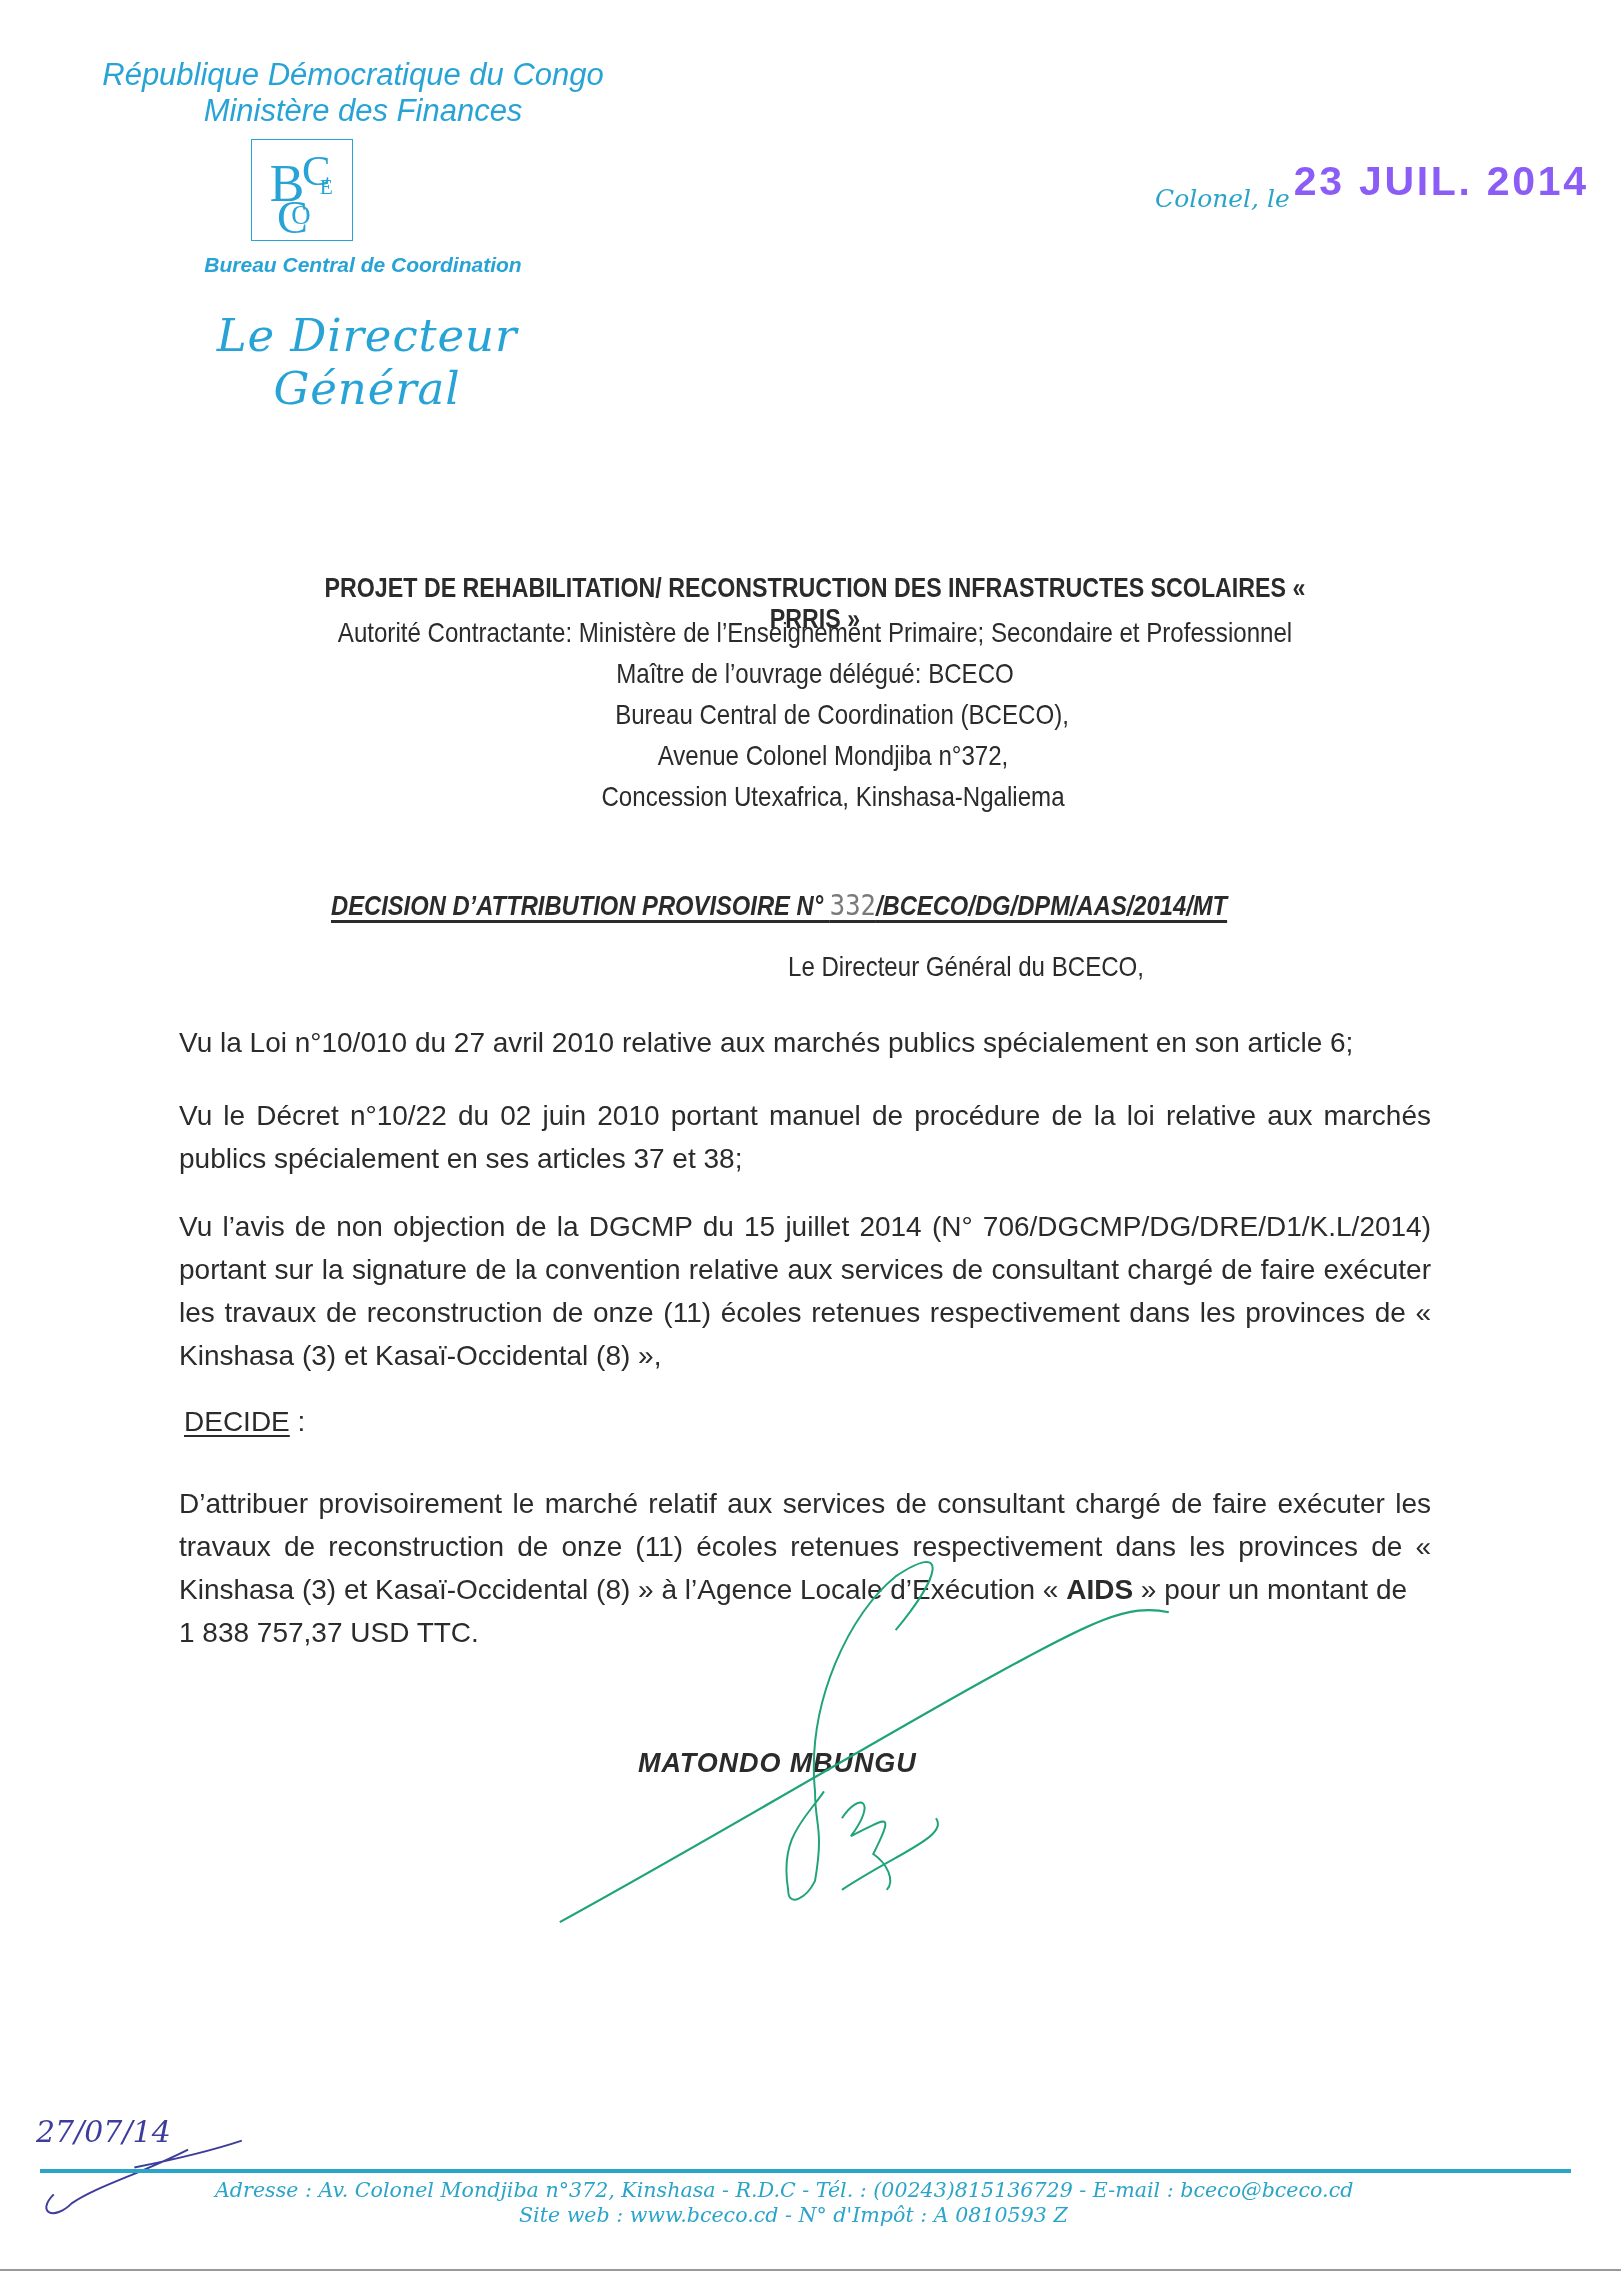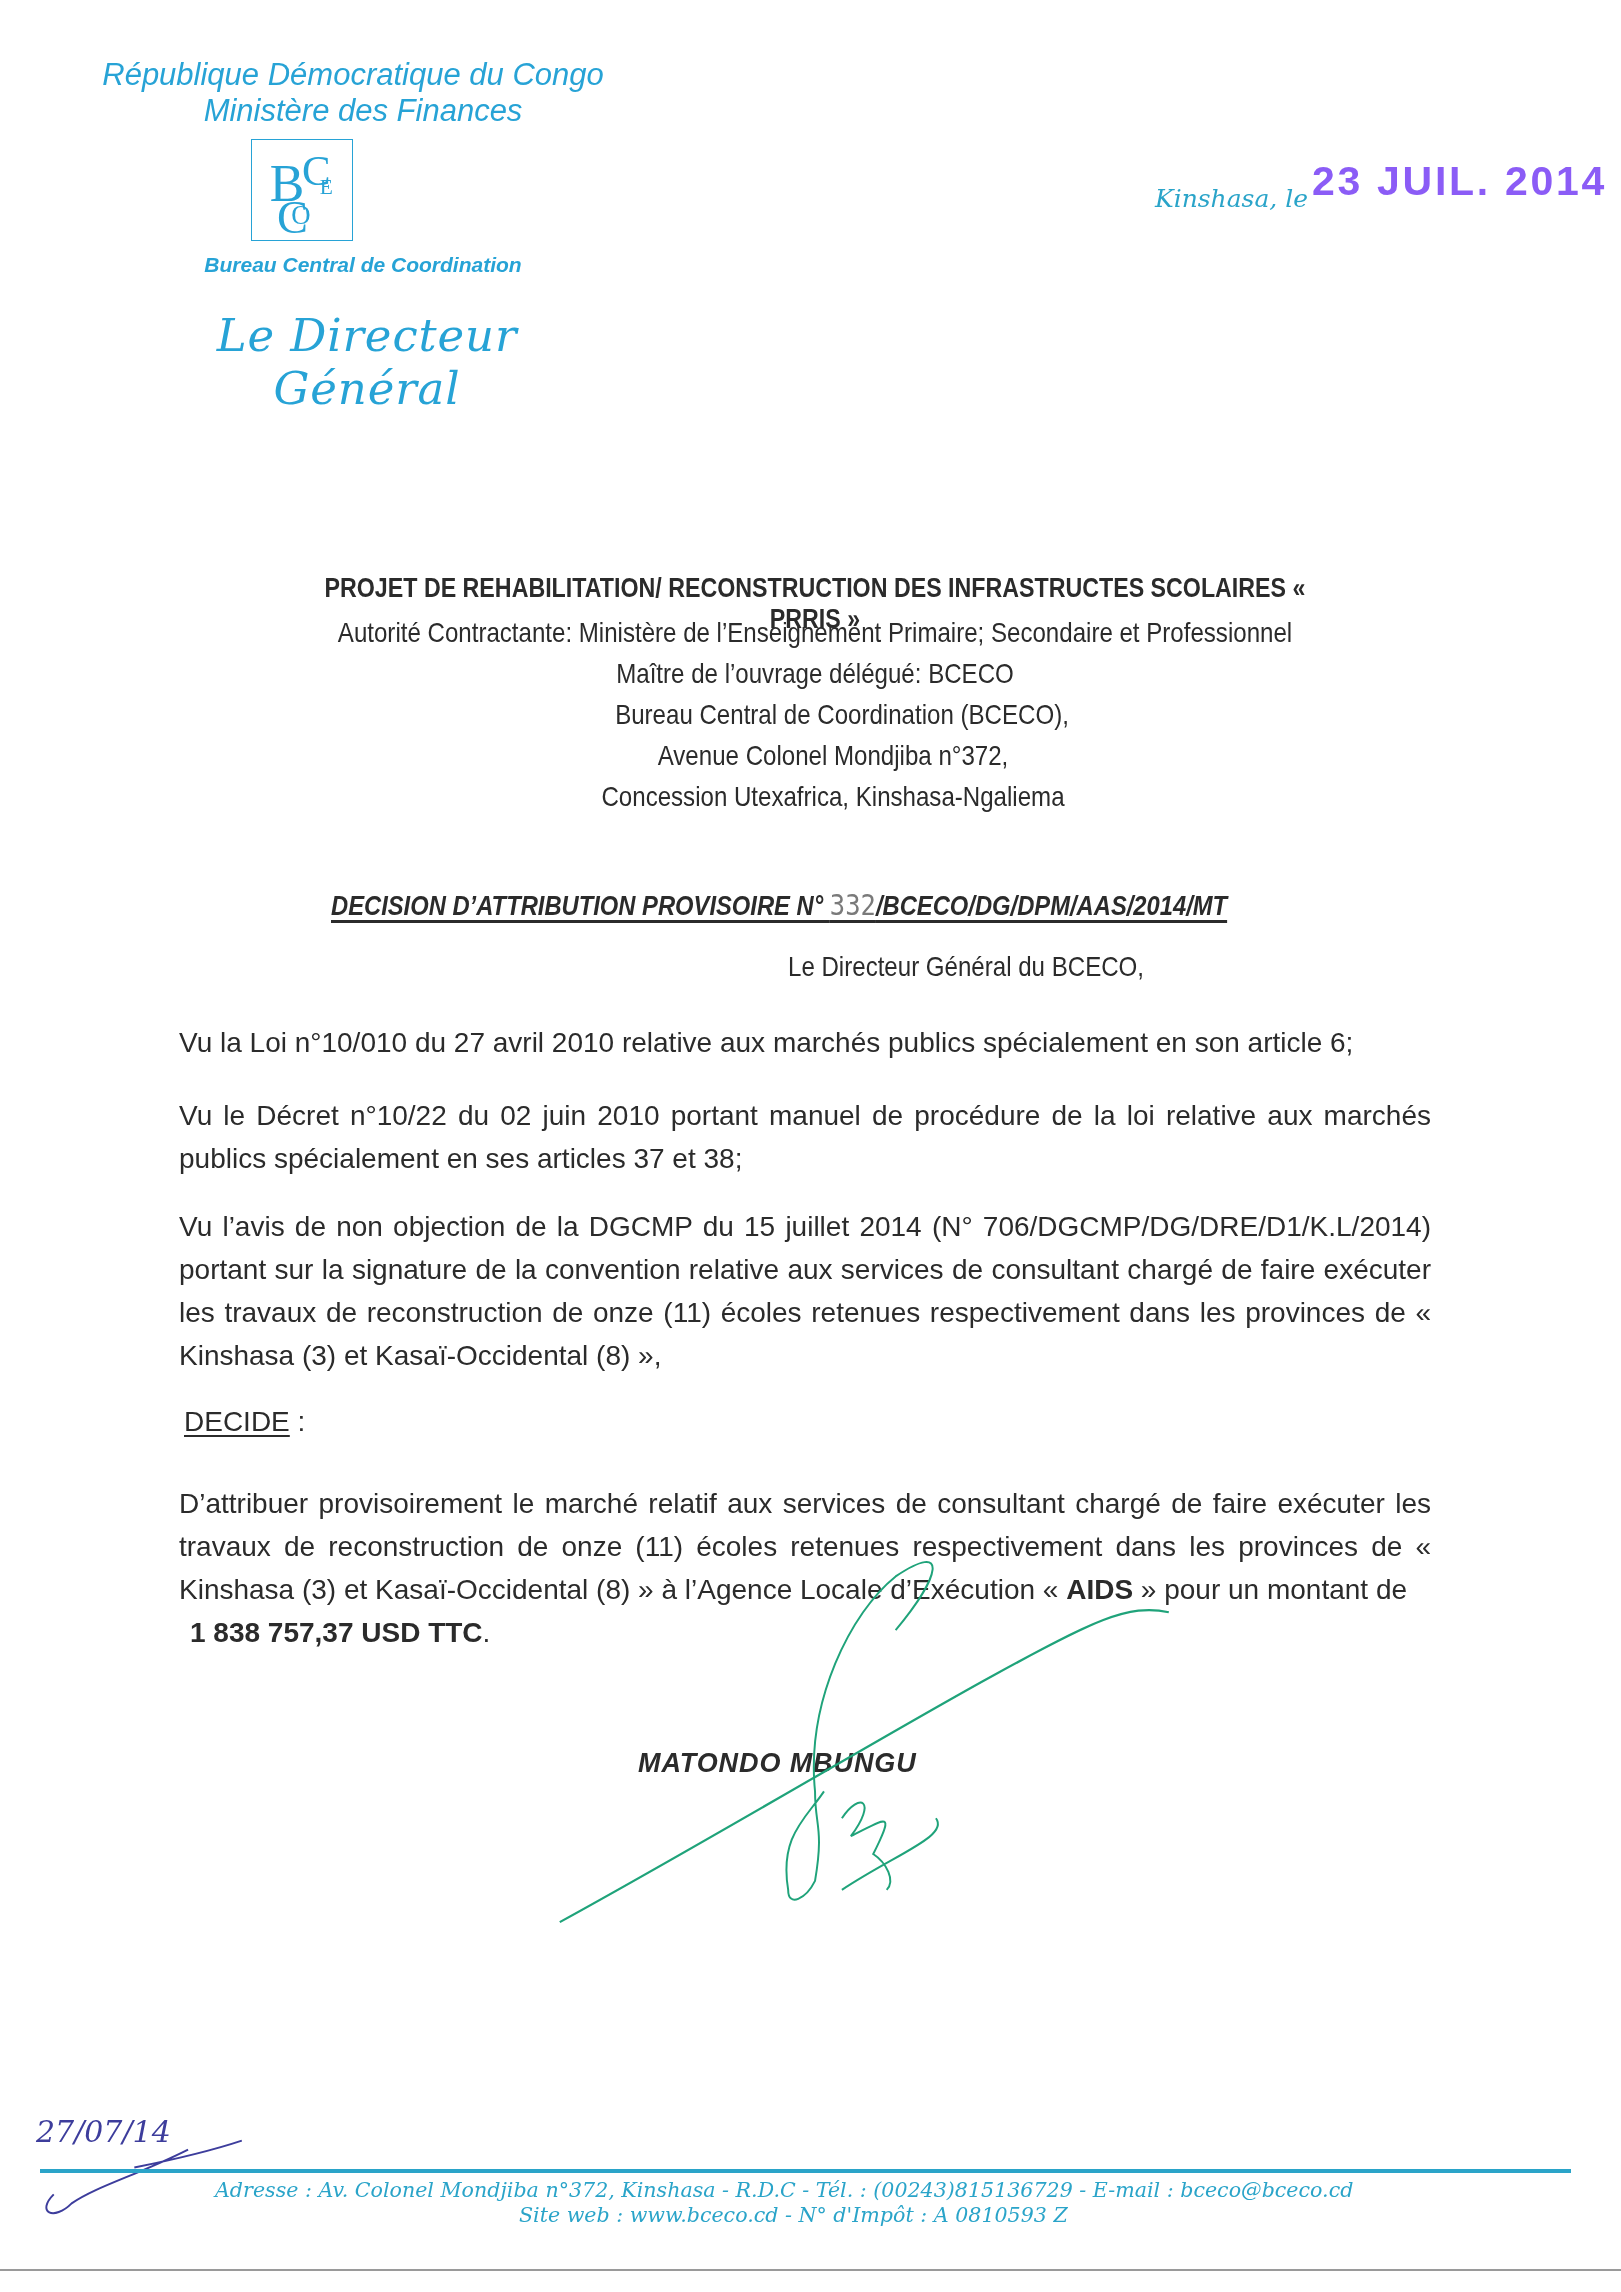--- a/index.html
+++ b/index.html
@@ -28,21 +28,21 @@
   #decision-num { font-family:"DejaVu Sans Mono", monospace; color:#7a7a7a; font-weight:normal; font-style:normal; font-size:29px; }
   #director-line { left:788px; top:951px; font-size:28px; transform:scaleX(0.86); transform-origin:left; white-space:nowrap; }
   .para { left:179px; width:1252px; font-size:28px; line-height:43px; text-align:justify; text-align-last:left; }
   .para span.inner { display:block; }
   #vu1 { top:1021px; }
   #vu2 { top:1094px; }
   #vu3 { top:1205px; }
   #decide { left:184px; top:1406px; font-size:28px; }
   #decide .u { text-decoration:underline; text-underline-offset:3.6px; }
   #decision-text { top:1482px; }
-  #amount { font-weight:bold;margin-left:11px; }
+  #amount { font-weight:normal; }
   #aids { font-weight:bold; }
   #signatory { left:622px; top:1748px; font-size:27px; font-weight:bold; font-style:italic; letter-spacing:0.9px; white-space:nowrap;margin-left:16px; }
   #sig-svg { left:0; top:0; width:1622px; height:2293px; pointer-events:none; }
   #footer-rule { left:40px; top:2169px; width:1531px; height:3.6px; background:#2aa4c9; }
   #footer-l1 { left:215px; top:2178px; width:1182px; font-family:"DejaVu Serif", serif; font-style:italic; font-size:20.6px; color:#2aa4c9; white-space:nowrap; }
   #footer-l2 { left:519px; top:2203px; width:716px; font-family:"DejaVu Serif", serif; font-style:italic; font-size:20.6px; color:#2aa4c9; white-space:nowrap; }
   #bottom-rule { left:0; top:2269px; width:1622px; height:1.8px; background:#9a9a9a; }
   #initials { left:36px; top:2114px; width:134px; height:90px; font-family:"DejaVu Serif", serif; font-style:italic; color:#3d3d9c; font-size:30px; }
 </style>
 </head>
@@ -56,21 +56,21 @@
     <text x="56" y="50" font-family="Liberation Serif, serif" font-size="48" fill="#27a3d6">C</text>
     <text x="76" y="60" font-family="Liberation Serif, serif" font-size="24" fill="#27a3d6">E</text>
     <text x="28" y="104" font-family="Liberation Serif, serif" font-size="52" fill="#27a3d6">C</text>
     <text x="44" y="94" font-family="Liberation Serif, serif" font-size="30" fill="#27a3d6">O</text>
   </svg>
 </div>
 <div class="abs blue" id="bureau">Bureau Central de Coordination</div>
 <div class="abs blue" id="dg-script">Le Directeur Général</div>
 
 <div class="abs" id="place-date">
-  <span id="place">Kinshasa, le</span>
+  <span id="place">Colonel, le</span>
   <span id="date-stamp">23 JUIL. 2014</span>
 </div>
 
 <div class="abs center-block" id="proj-title">PROJET DE REHABILITATION/ RECONSTRUCTION DES INFRASTRUCTES SCOLAIRES « PRRIS »</div>
 <div class="abs center-block addr" id="addr1">Autorité Contractante: Ministère de l’Enseignement Primaire; Secondaire et Professionnel</div>
 <div class="abs center-block addr" id="addr2">Maître de l’ouvrage délégué: BCECO</div>
 <div class="abs center-block addr" id="addr3">Bureau Central de Coordination (BCECO),</div>
 <div class="abs center-block addr" id="addr4">Avenue Colonel Mondjiba  n°372,</div>
 <div class="abs center-block addr" id="addr5">Concession  Utexafrica, Kinshasa-Ngaliema</div>
 

